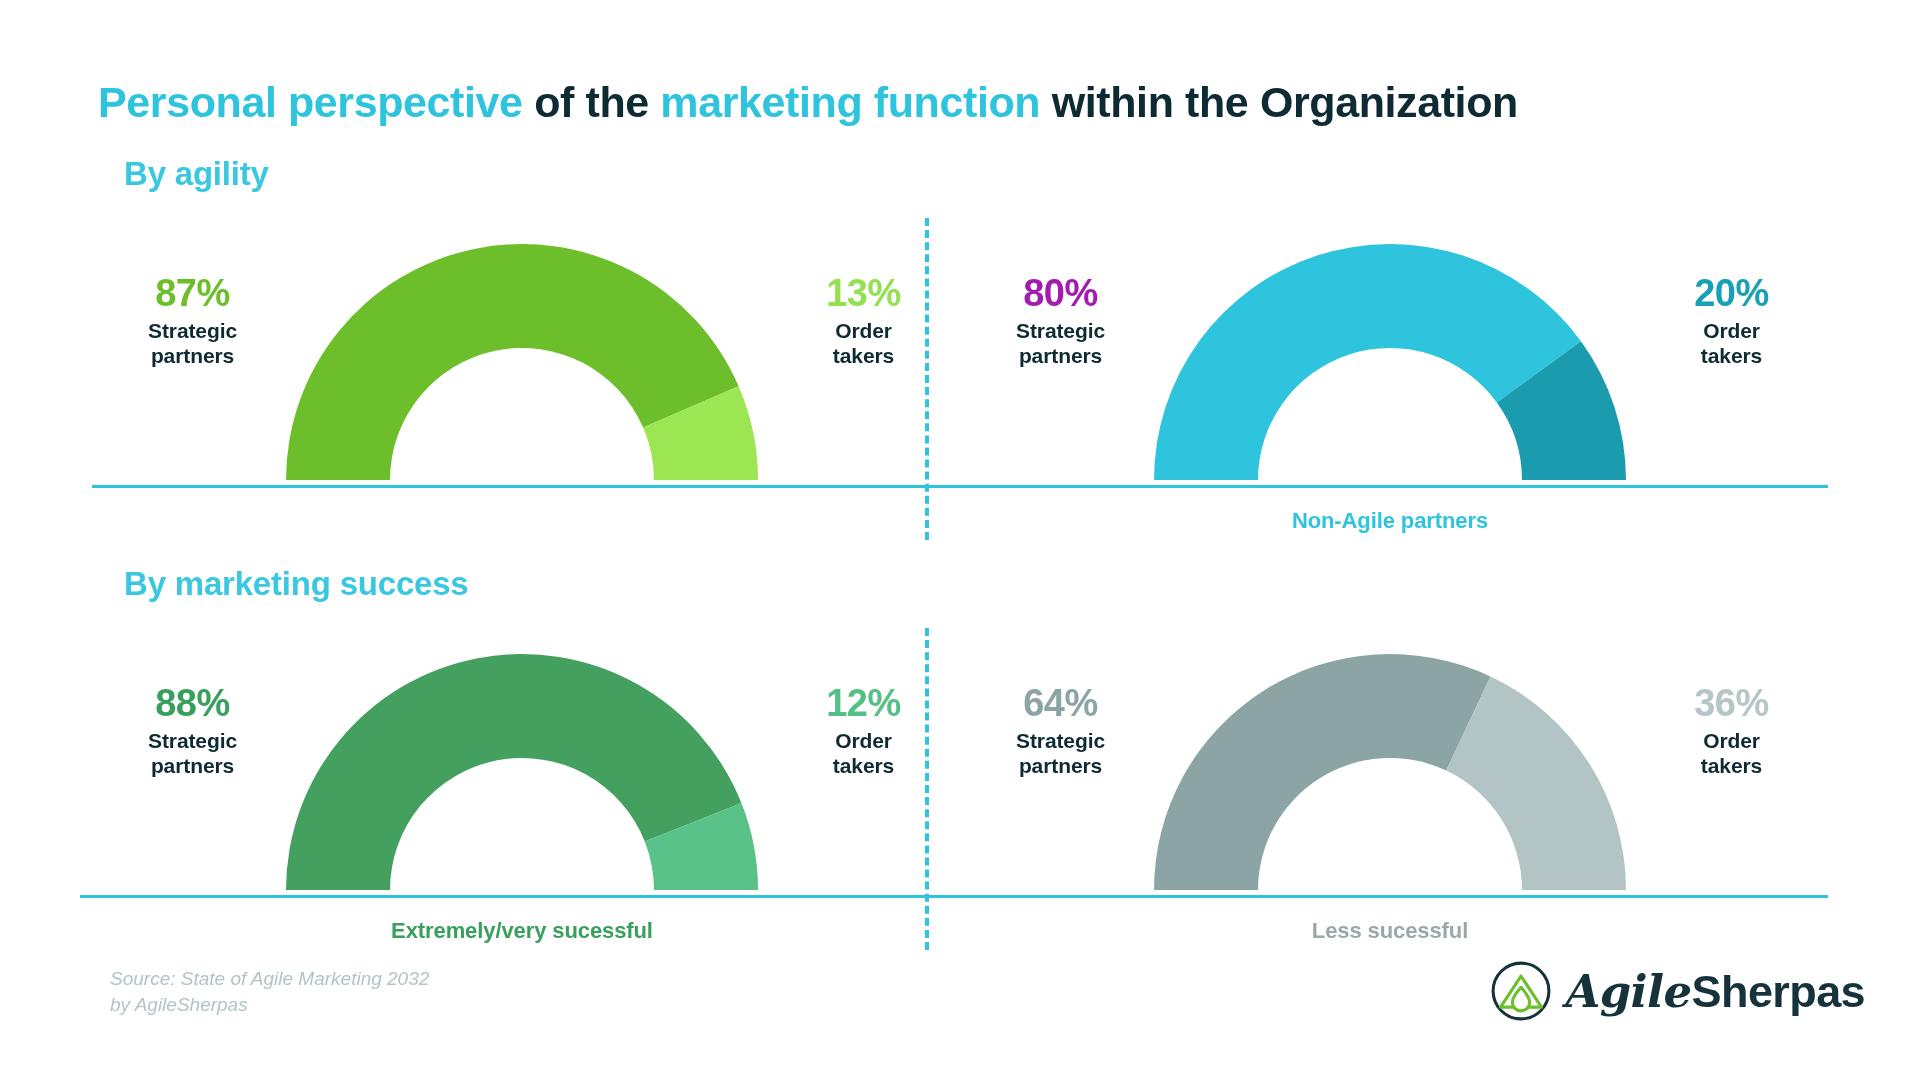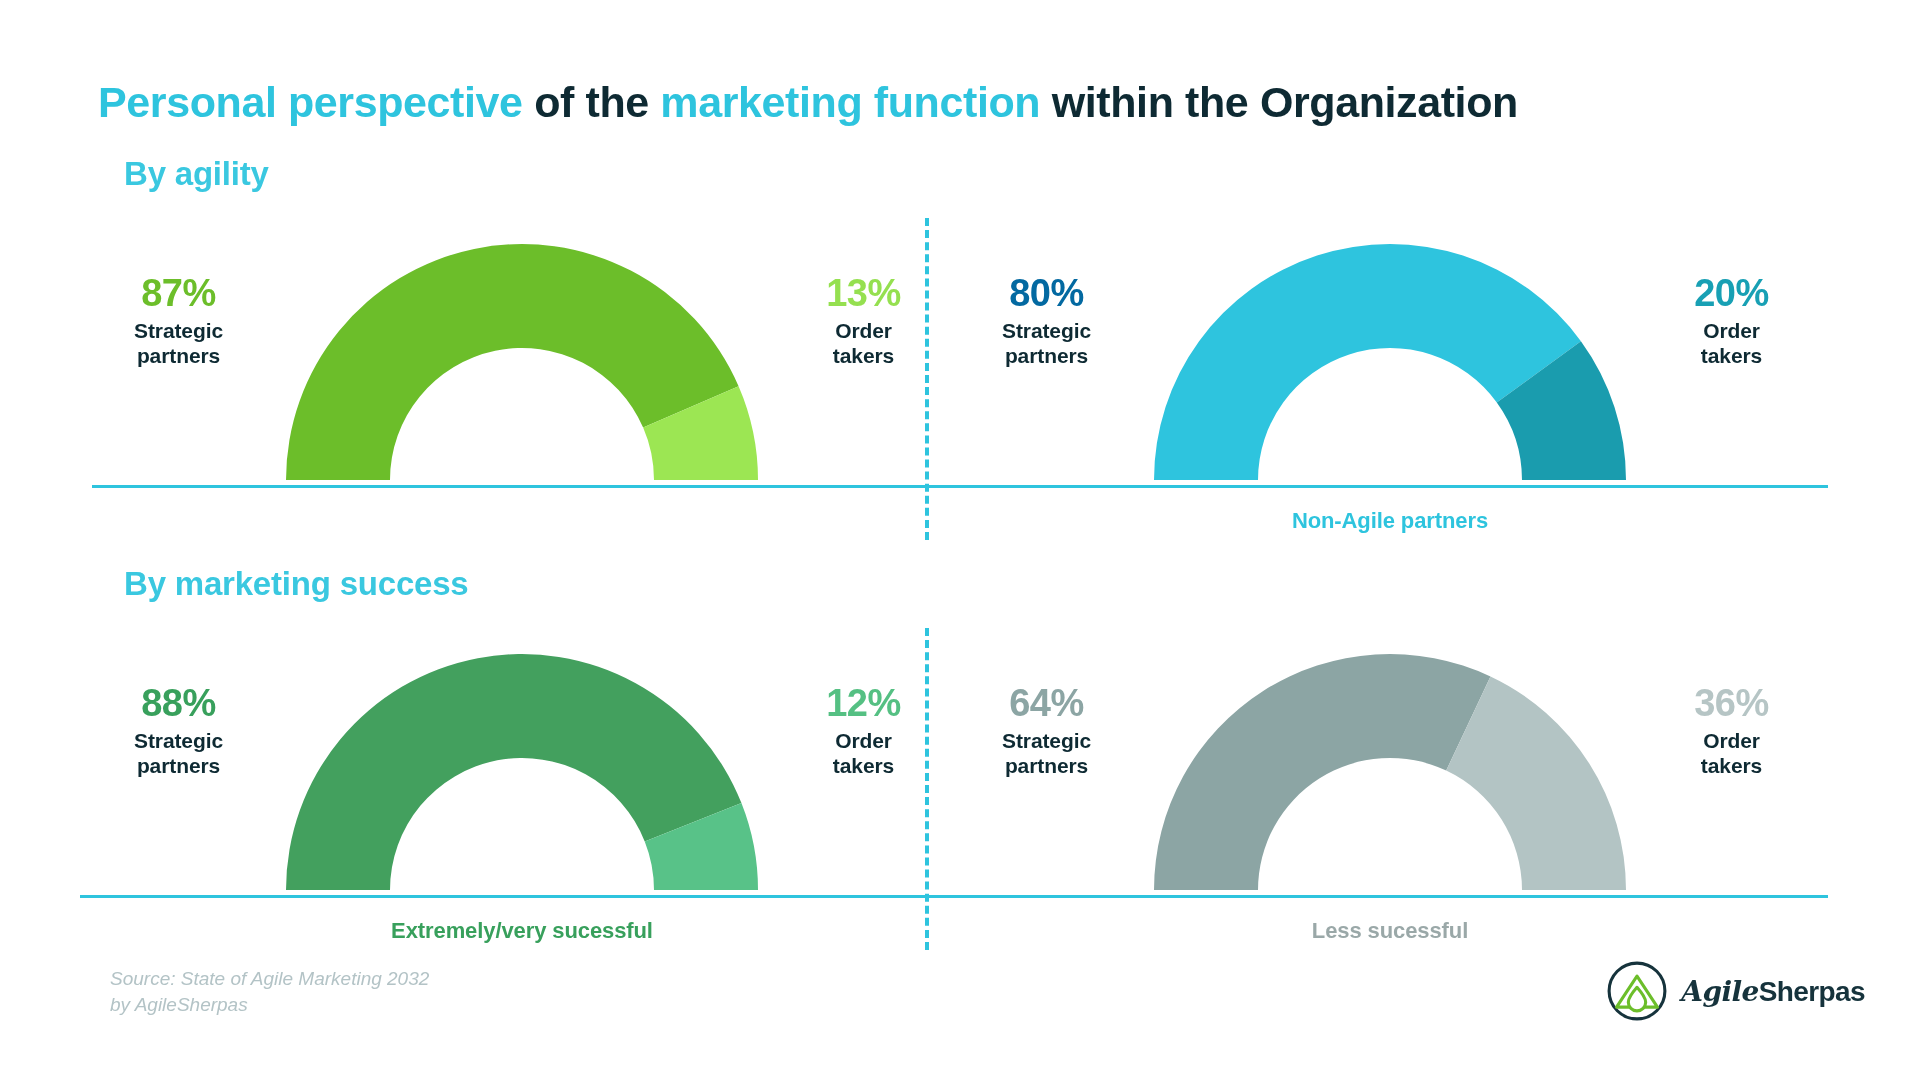--- a/index.html
+++ b/index.html
@@ -72,21 +72,21 @@
   }
   .donut-wrap svg { display: block; }
 
   
   .stat {
     position: absolute;
     top: 52px;
     width: 165px;
     text-align: center;
   }
-  .stat.side-left  { left: 4px; }
+  .stat.side-left  { left: 18px; }
   .stat.side-right { right: 6px; }
 
   .stat .pct {
     font-size: 38px;
     font-weight: bold;
     line-height: 1.05;
     letter-spacing: -0.5px;
   }
   .stat .cap {
     font-size: 21px;
@@ -140,21 +140,21 @@
   .logo {
     position: absolute;
     right: 55px;
     top: 960px;
     display: flex;
     align-items: center;
     gap: 13px;
   }
   .logo-mark { width: 62px; height: 62px; display: block; }
   .logo-text {
-    font-size: 28px;
+    font-size: 45px;
     color: #16333c;
     letter-spacing: -0.6px;
     white-space: nowrap;
   }
   .logo-text .agile {
     font-family: "DejaVu Serif", serif;
     font-style: italic;
     font-weight: bold;
   }
   .logo-text .sherpas { font-weight: bold; }
@@ -195,21 +195,21 @@
       <div class="pct" style="color: rgb(149, 224, 80);">13%</div>
       <div class="cap">
         <div>Order</div>
         <div>takers</div>
       </div>
     </div>
   </div>
 
   <div class="panel row1 right">
     <div class="stat side-left">
-      <div class="pct" style="color: #0369a1;">80%</div>
+      <div class="pct" style="color: #a21caf;">80%</div>
       <div class="cap">
         <div>Strategic</div>
         <div>partners</div>
       </div>
     </div>
     <div class="donut-wrap">
         <svg width="480" height="262" viewBox="0 0 480 262">
           <path d="M 4 257.99999999999994 A 236 236 0 0 1 430.92801067248763 119.28268045897633 L 346.79024325749305 180.41234669739356 A 132 132 0 0 0 108 258 Z" fill="#2ec4de"></path>
           <path d="M 430.92801067248763 119.28268045897633 A 236 236 0 0 1 476 258 L 372 258 A 132 132 0 0 0 346.79024325749305 180.41234669739356 Z" fill="#1a9cae"></path>
         </svg>

